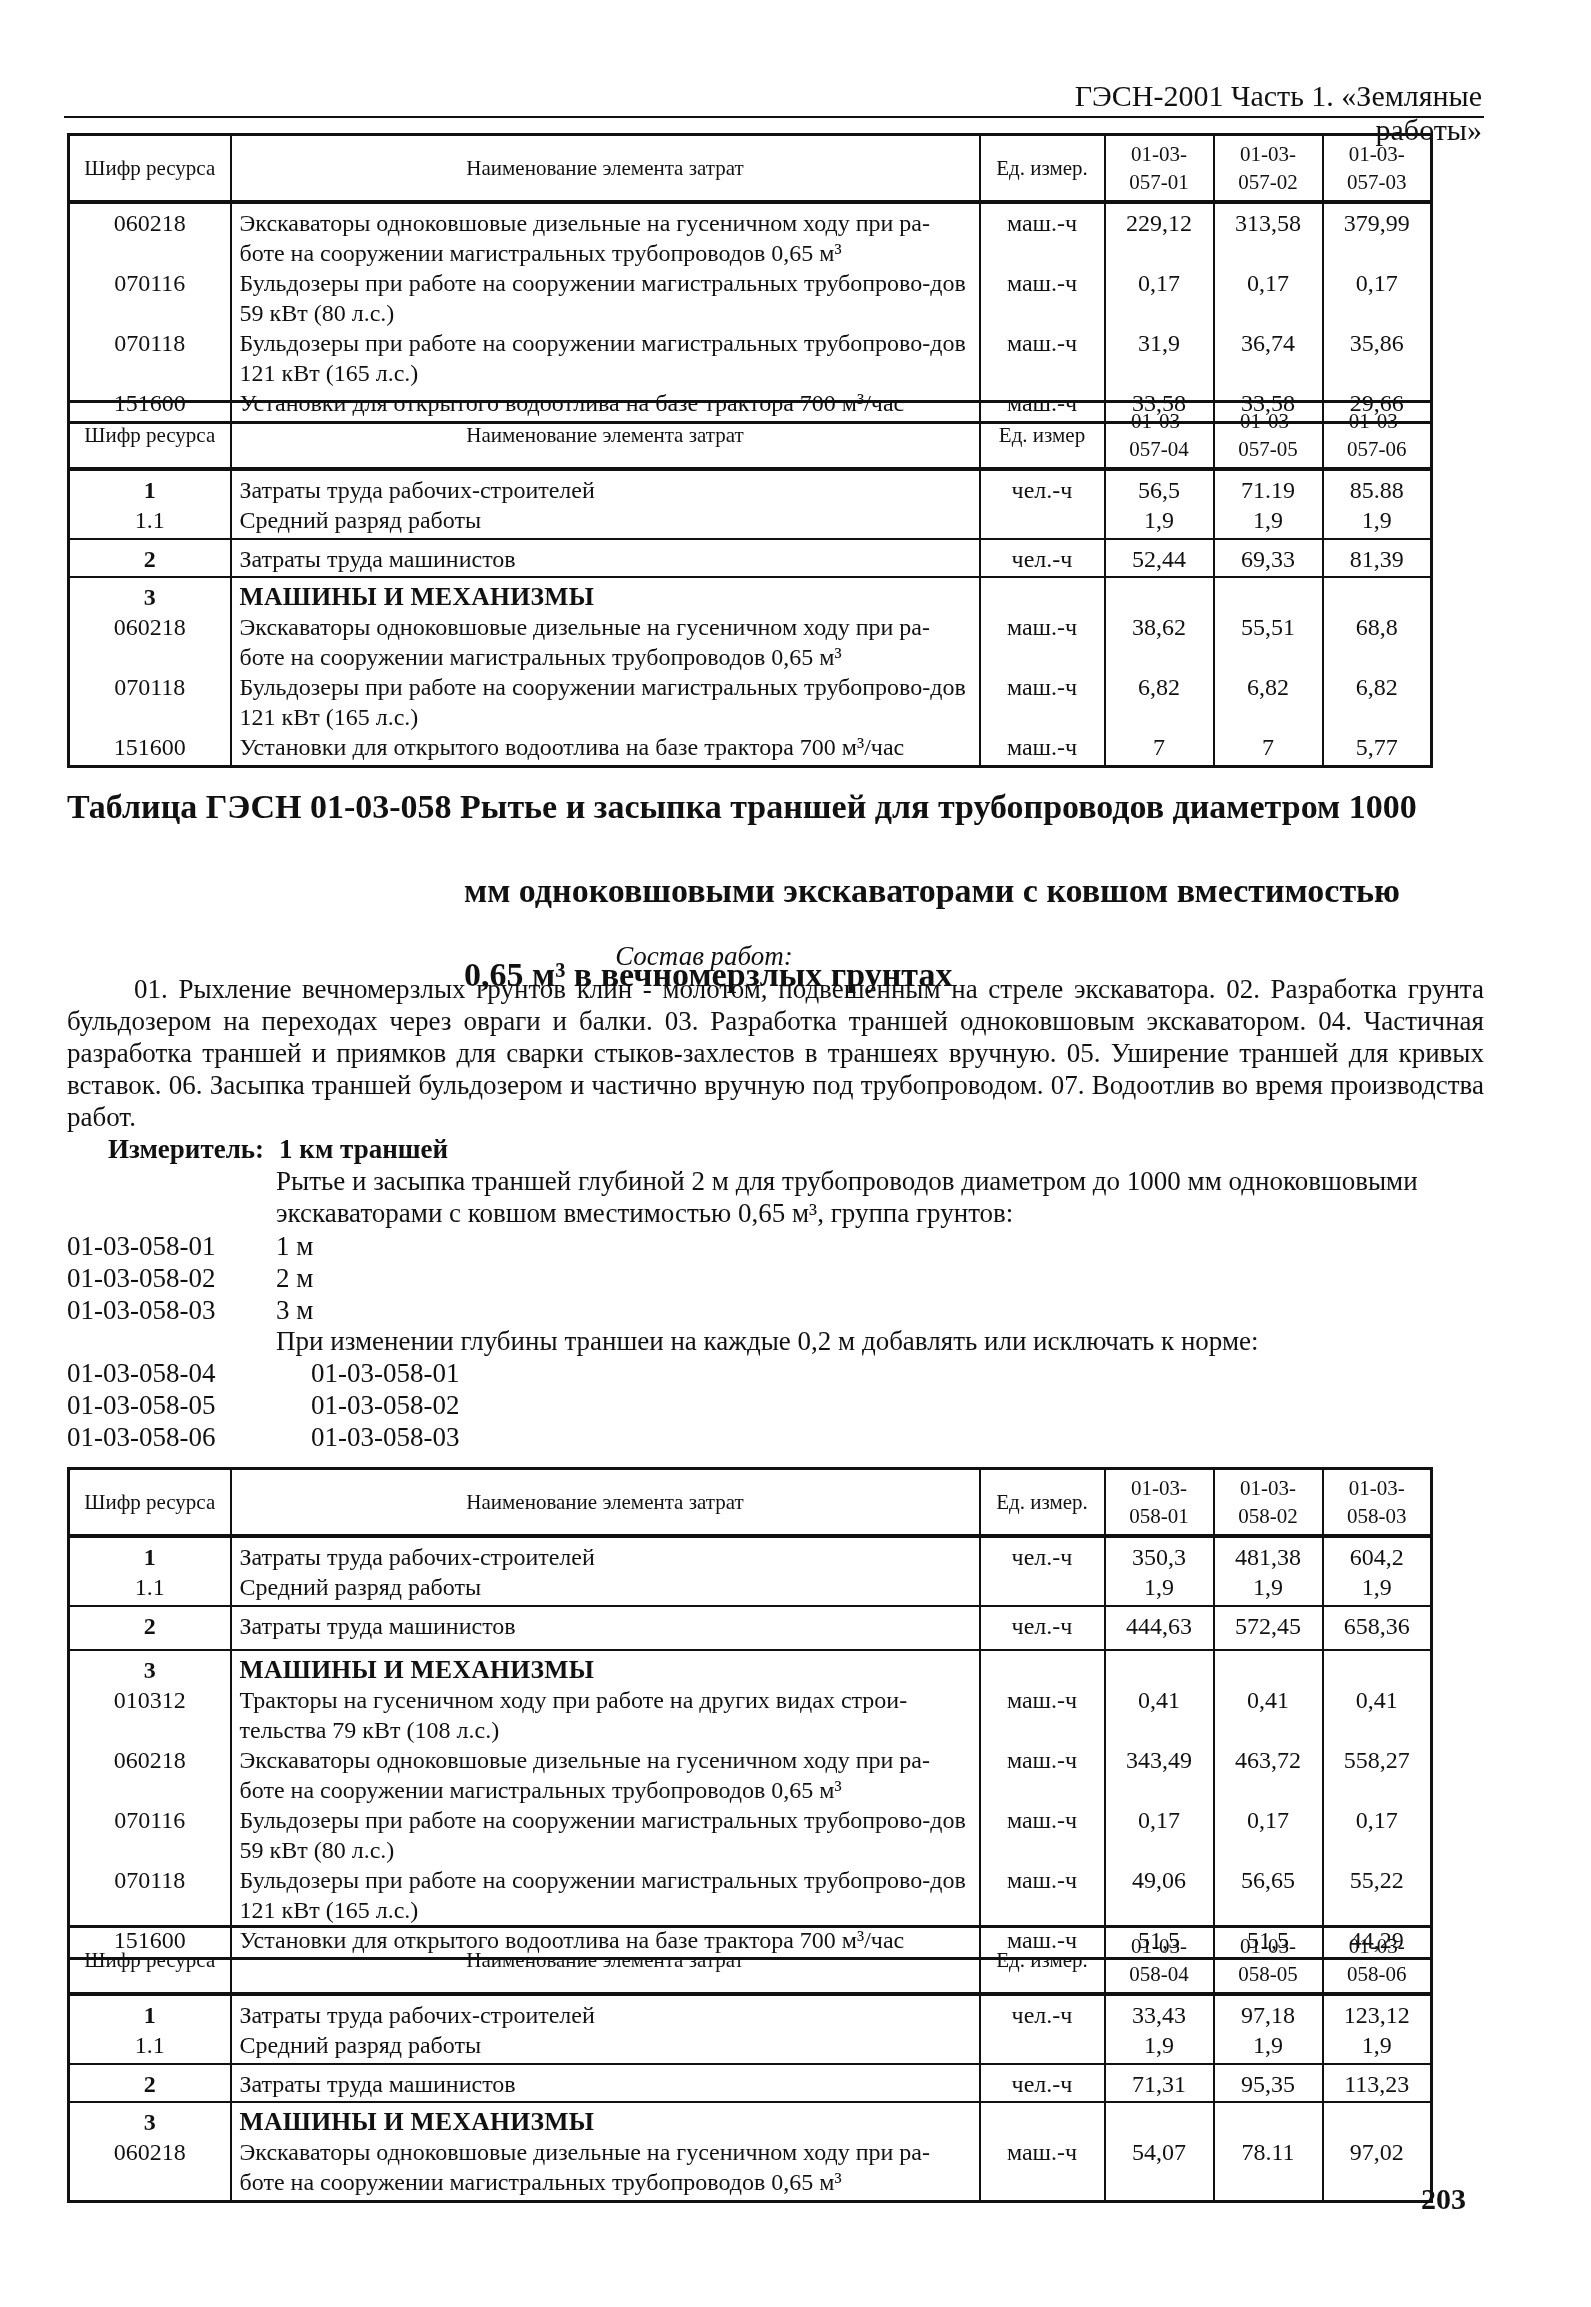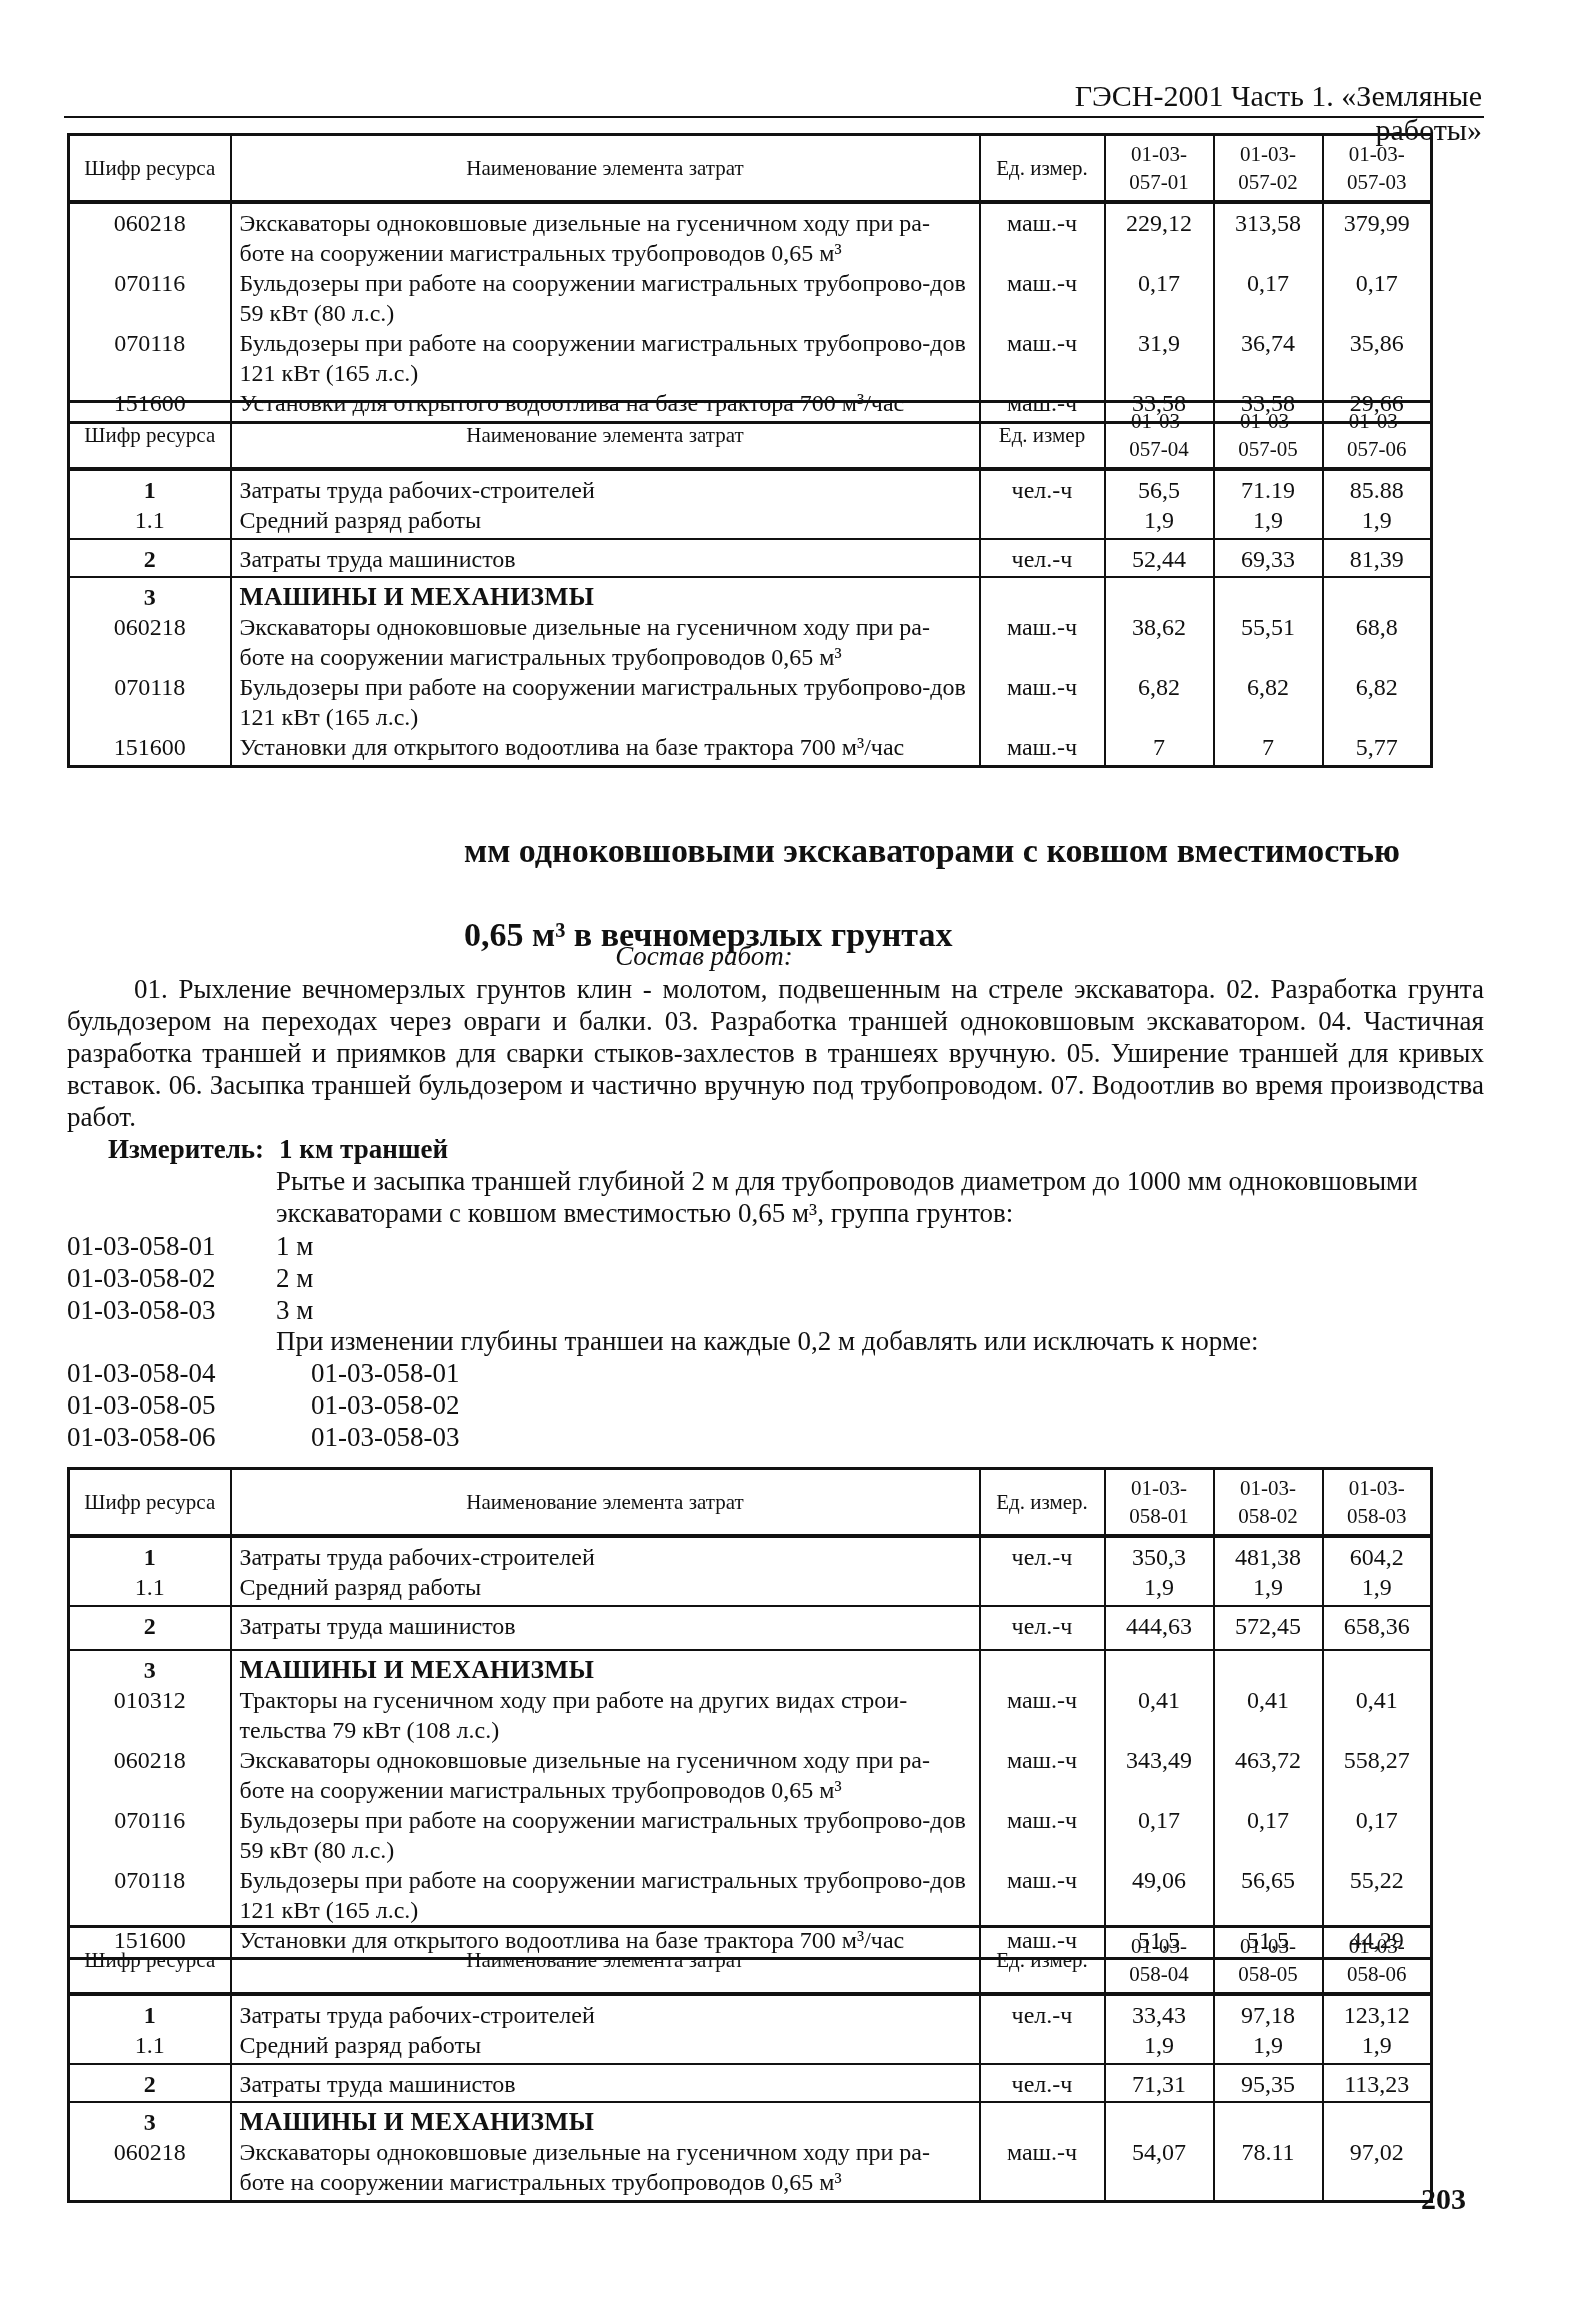--- a/index.html
+++ b/index.html
@@ -206,20 +206,21 @@
         <td style="padding-bottom:2.7px;" class="name">Установки для открытого водоотлива на базе трактора 700 м³/час</td>
         <td style="padding-bottom:2.7px;">маш.-ч</td>
         <td style="padding-bottom:2.7px;">7</td>
         <td style="padding-bottom:2.7px;">7</td>
         <td style="padding-bottom:2.7px;">5,77</td>
       </tr>
     </tbody>
   </table>
 
 <div class="abs title">
+  <span class="t1">Таблица ГЭСН 01-03-058 Рытье и засыпка траншей для трубопроводов диаметром 1000</span>
   <span class="t2">мм одноковшовыми экскаваторами с ковшом вместимостью</span>
   <span class="t2">0,65 м³ в вечномерзлых грунтах</span>
 </div>
 
 <div class="abs composition-label">Состав работ:</div>
 <div class="abs composition-text">01. Рыхление вечномерзлых грунтов клин - молотом, подвешенным на стреле экскаватора. 02. Разработка грунта бульдозером на переходах через овраги и балки. 03. Разработка траншей одноковшовым экскаватором. 04. Частичная разработка траншей и приямков для сварки стыков-захлестов в траншеях вручную. 05. Уширение траншей для кривых вставок. 06. Засыпка траншей бульдозером и частично вручную под трубопроводом. 07. Водоотлив во время производства работ.</div>
 
 <div class="abs meter">
   <span>Измеритель:</span><span class="meter-value">1 км траншей</span>
 </div>

